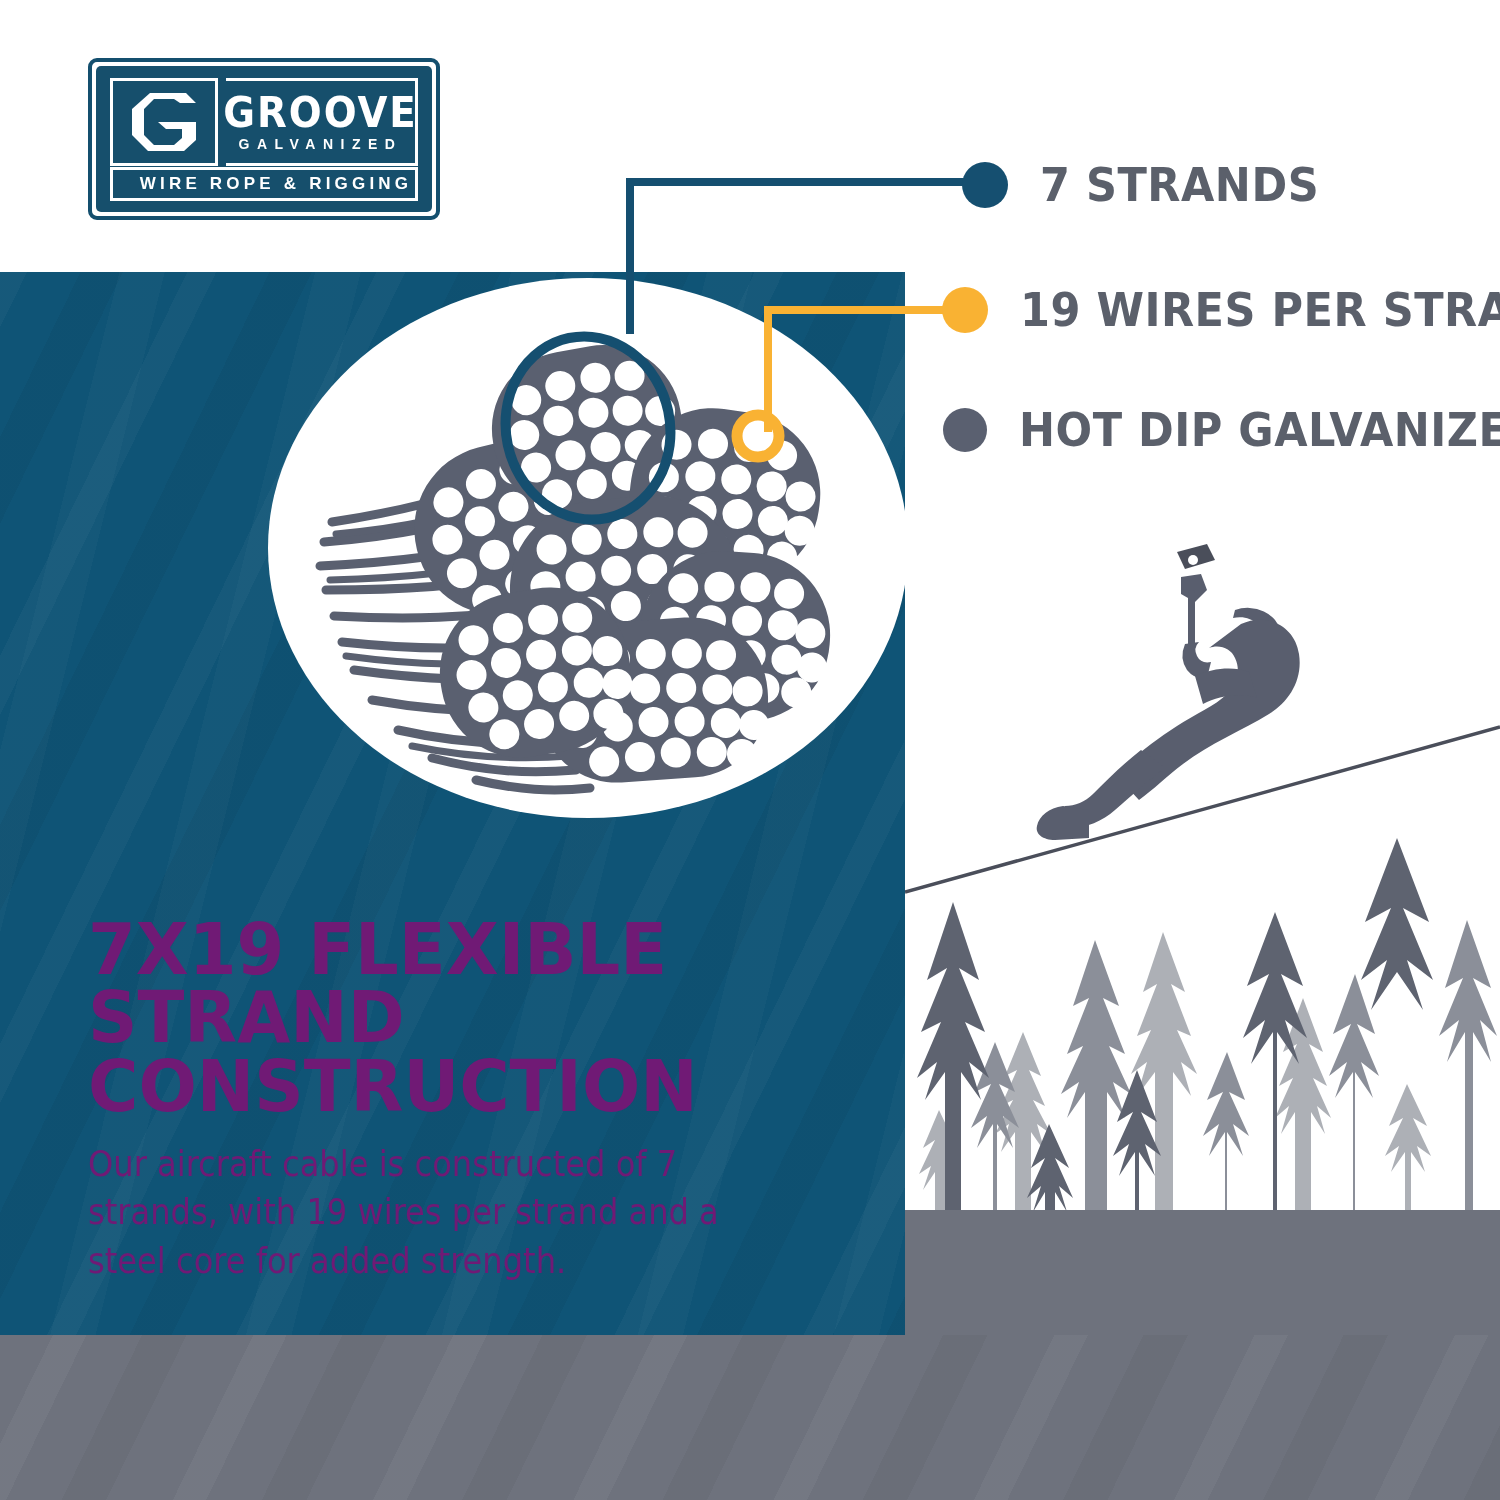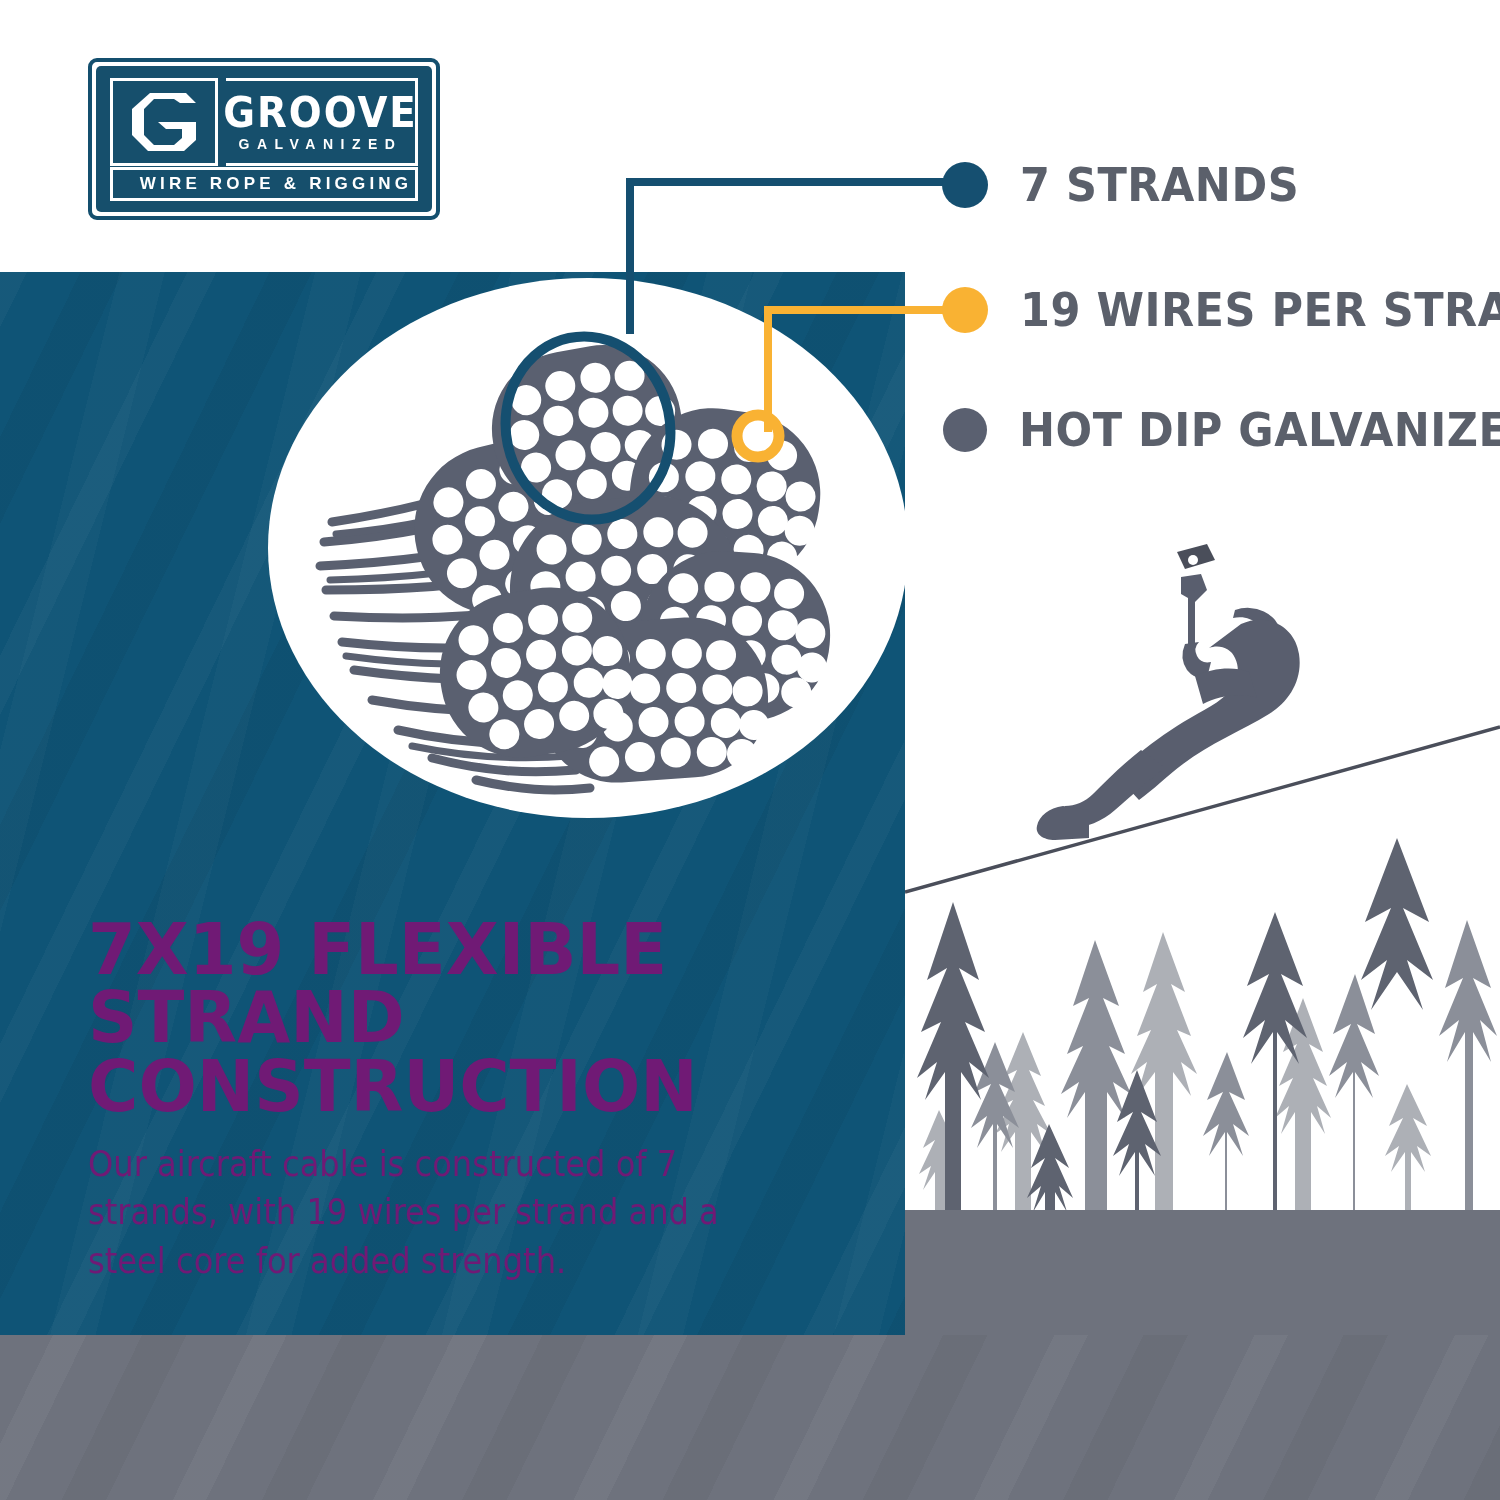--- a/index.html
+++ b/index.html
@@ -43,21 +43,21 @@
   
   .leader{position:absolute;left:590px;top:150px;width:420px;height:320px;}
 
   
   .callout{position:absolute;display:flex;align-items:center;}
   .callout .dot{border-radius:50%;flex:0 0 auto;}
   .callout .lbl{margin-left:32px;color:#5B606B;
     font-family:"Liberation Sans Narrow","DejaVu Sans Condensed","Liberation Sans",sans-serif;
     font-weight:bold;font-size:46px;letter-spacing:0.5px;text-transform:uppercase;white-space:nowrap;}
   .callout .lbl span{display:block;transform:scaleX(1.04);transform-origin:left center;}
-  #co-0{left:942px;top:158px;}
+  #co-0{left:962px;top:158px;}
   #co-1{left:942px;top:283px;}
   #co-2{left:942px;top:403px;}
   #co-0 .dot{width:46px;height:46px;background:#154F70;}
   #co-1 .dot{width:46px;height:46px;background:#F9B233;}
   #co-2 .dot{width:44px;height:44px;background:#5A6070;margin-left:1px;}
 
   
   .photo{position:absolute;left:905px;top:272px;width:595px;height:1063px;background:#ffffff;overflow:hidden;}
 
   

